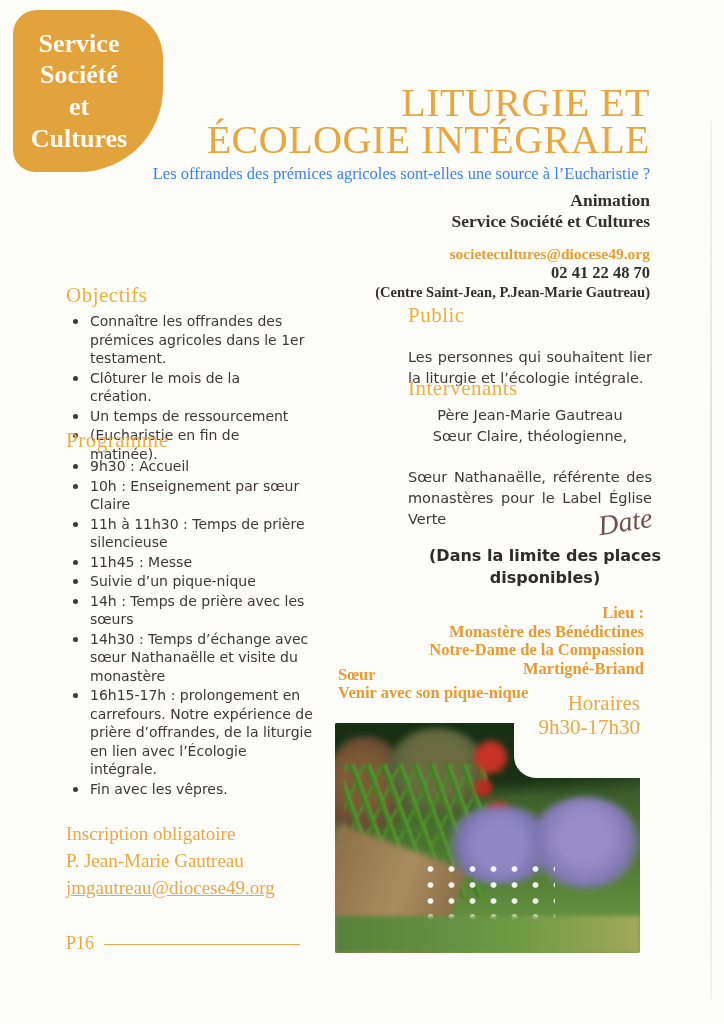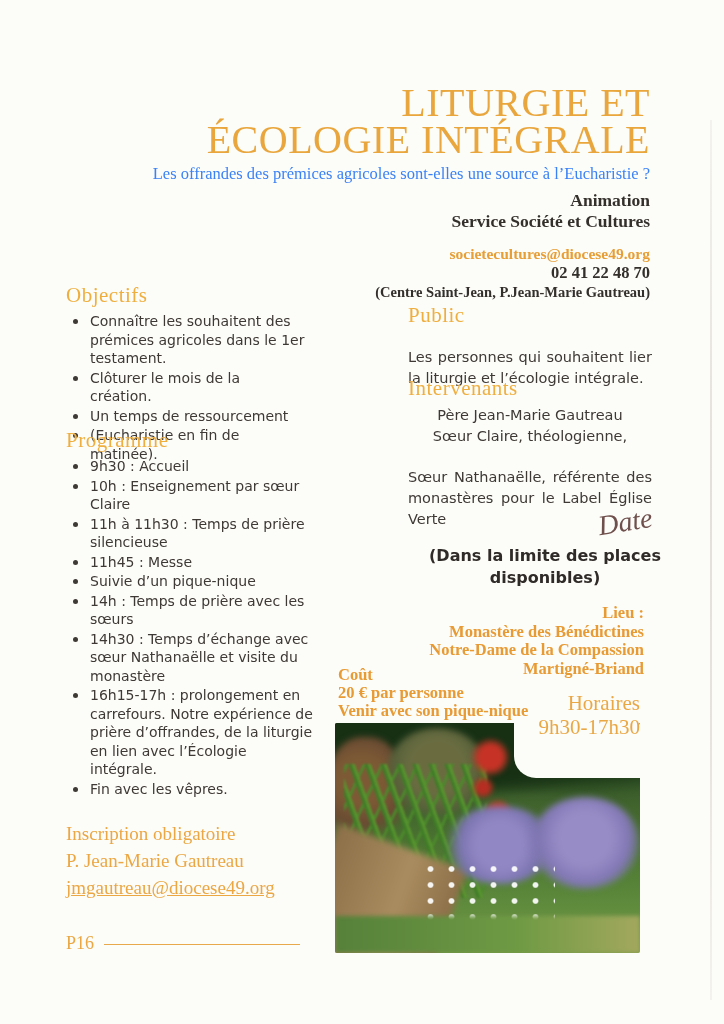--- a/index.html
+++ b/index.html
@@ -107,39 +107,47 @@
   .ph-notch{right:0;top:0;width:126px;height:55px;background:#FCFCF9;
     border-bottom-left-radius:22px;z-index:5;}
 </style>
 </head>
 <body>
 
 <div class="page">
 
   <div class="scan-edge"></div>
 
+  <div class="badge">
+    <div class="badge-text">
+      <div>Service</div>
+      <div>Société</div>
+      <div>et</div>
+      <div>Cultures</div>
+    </div>
+  </div>
 
   <div class="title-wrap">
     <div class="title-line">LITURGIE ET</div>
     <div class="title-line">ÉCOLOGIE INTÉGRALE</div>
     <div class="subtitle">Les offrandes des prémices agricoles sont-elles une source à l’Eucharistie ?</div>
   </div>
 
   <div class="contact">
     <div class="l1">Animation</div>
     <div class="l1">Service Société et Cultures</div>
     <div class="email">societecultures@diocese49.org</div>
     <div class="phone">02 41 22 48 70</div>
     <div class="note">(Centre Saint-Jean, P.Jean-Marie Gautreau)</div>
   </div>
 
   <div class="col-objectifs">
     <h2 class="sec-h">Objectifs</h2>
     <ul class="blist">
-      <li>Connaître les souhaitent des prémices agricoles dans le 1er testament.</li>
+      <li>Connaître les offrandes des prémices agricoles dans le 1er testament.</li>
       <li>Clôturer le mois de la création.</li>
       <li>Un temps de ressourcement</li>
       <li>(Eucharistie en fin de matinée).</li>
     </ul>
   </div>
 
   <div class="col-programme">
     <h2 class="sec-h">Programme</h2>
     <ul class="blist">
       <li>9h30 : Accueil</li>
@@ -172,22 +180,21 @@
   </div>
 
   <div class="lieu">
     <div>Lieu :</div>
     <div>Monastère des Bénédictines</div>
     <div>Notre-Dame de la Compassion</div>
     <div>Martigné-Briand</div>
   </div>
 
   <div class="cout">
-    <div>Coût</div>
-    <div>20 € par personne</div>
+    <div>Sœur</div>
     <div>Venir avec son pique-nique</div>
   </div>
 
   <div class="horaires">
     <div>Horaires</div>
     <div>9h30-17h30</div>
   </div>
 
   <div class="photo">
     <div class="ph-canopy"></div>

